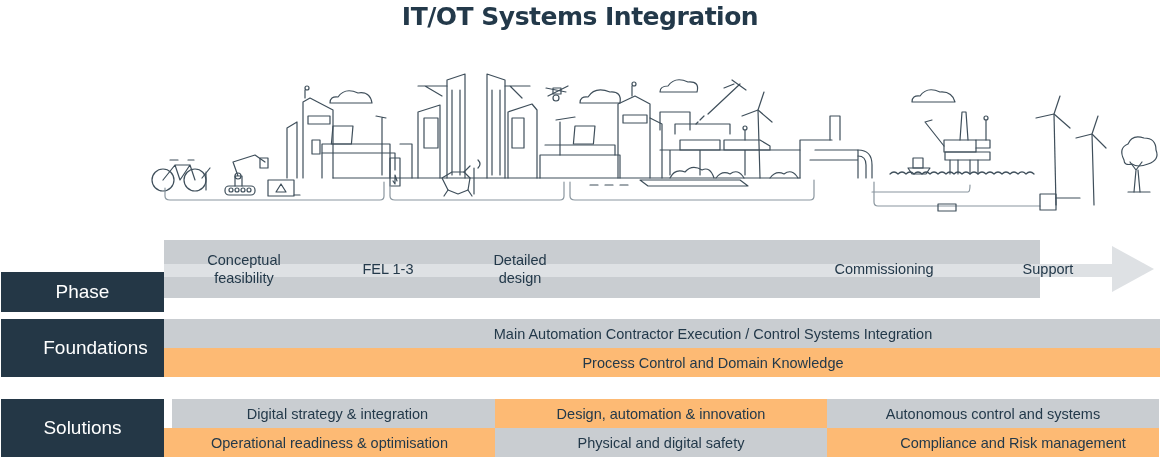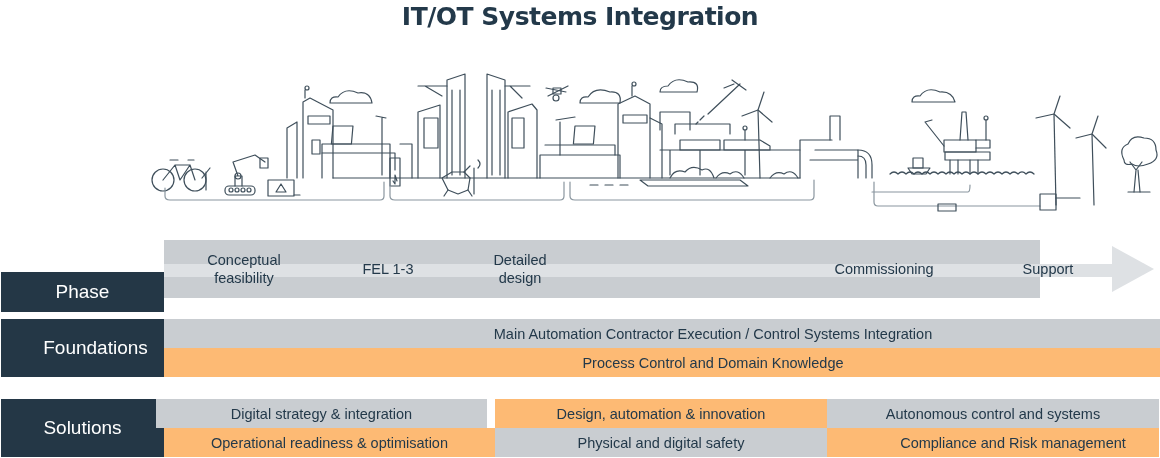--- a/index.html
+++ b/index.html
@@ -239,18 +239,18 @@
 design</div>
   <div class="phase-item" style="left:720px;">Commissioning</div>
   <div class="phase-item" style="left:884px;">Support</div>
 </div>
 
 <div class="row-label" style="top:319px;height:58px;padding-left:26px;">Foundations</div>
 <div class="found-row c-dark" style="top:319px;">Main Automation Contractor Execution / Control Systems Integration</div>
 <div class="found-row c-light" style="top:348px;">Process Control and Domain Knowledge</div>
 
 <div class="row-label" style="top:399px;height:58px;">Solutions</div>
-<div class="sol-cell c-dark" style="left:156px;top:399px;width:331px;">Digital strategy &amp; integration</div>
+<div class="sol-cell c-dark" style="left:172px;top:399px;width:331px;">Digital strategy &amp; integration</div>
 <div class="sol-cell c-light" style="left:495px;top:399px;width:332px;">Design, automation &amp; innovation</div>
 <div class="sol-cell c-dark" style="left:827px;top:399px;width:332px;">Autonomous control and systems</div>
 <div class="sol-cell c-light" style="left:164px;top:428px;width:331px;">Operational readiness &amp; optimisation</div>
 <div class="sol-cell c-dark" style="left:495px;top:428px;width:332px;">Physical and digital safety</div>
 <div class="sol-cell c-light" style="left:827px;top:428px;width:332px;padding-left:40px;">Compliance and Risk management</div>
 
 </body></html>

